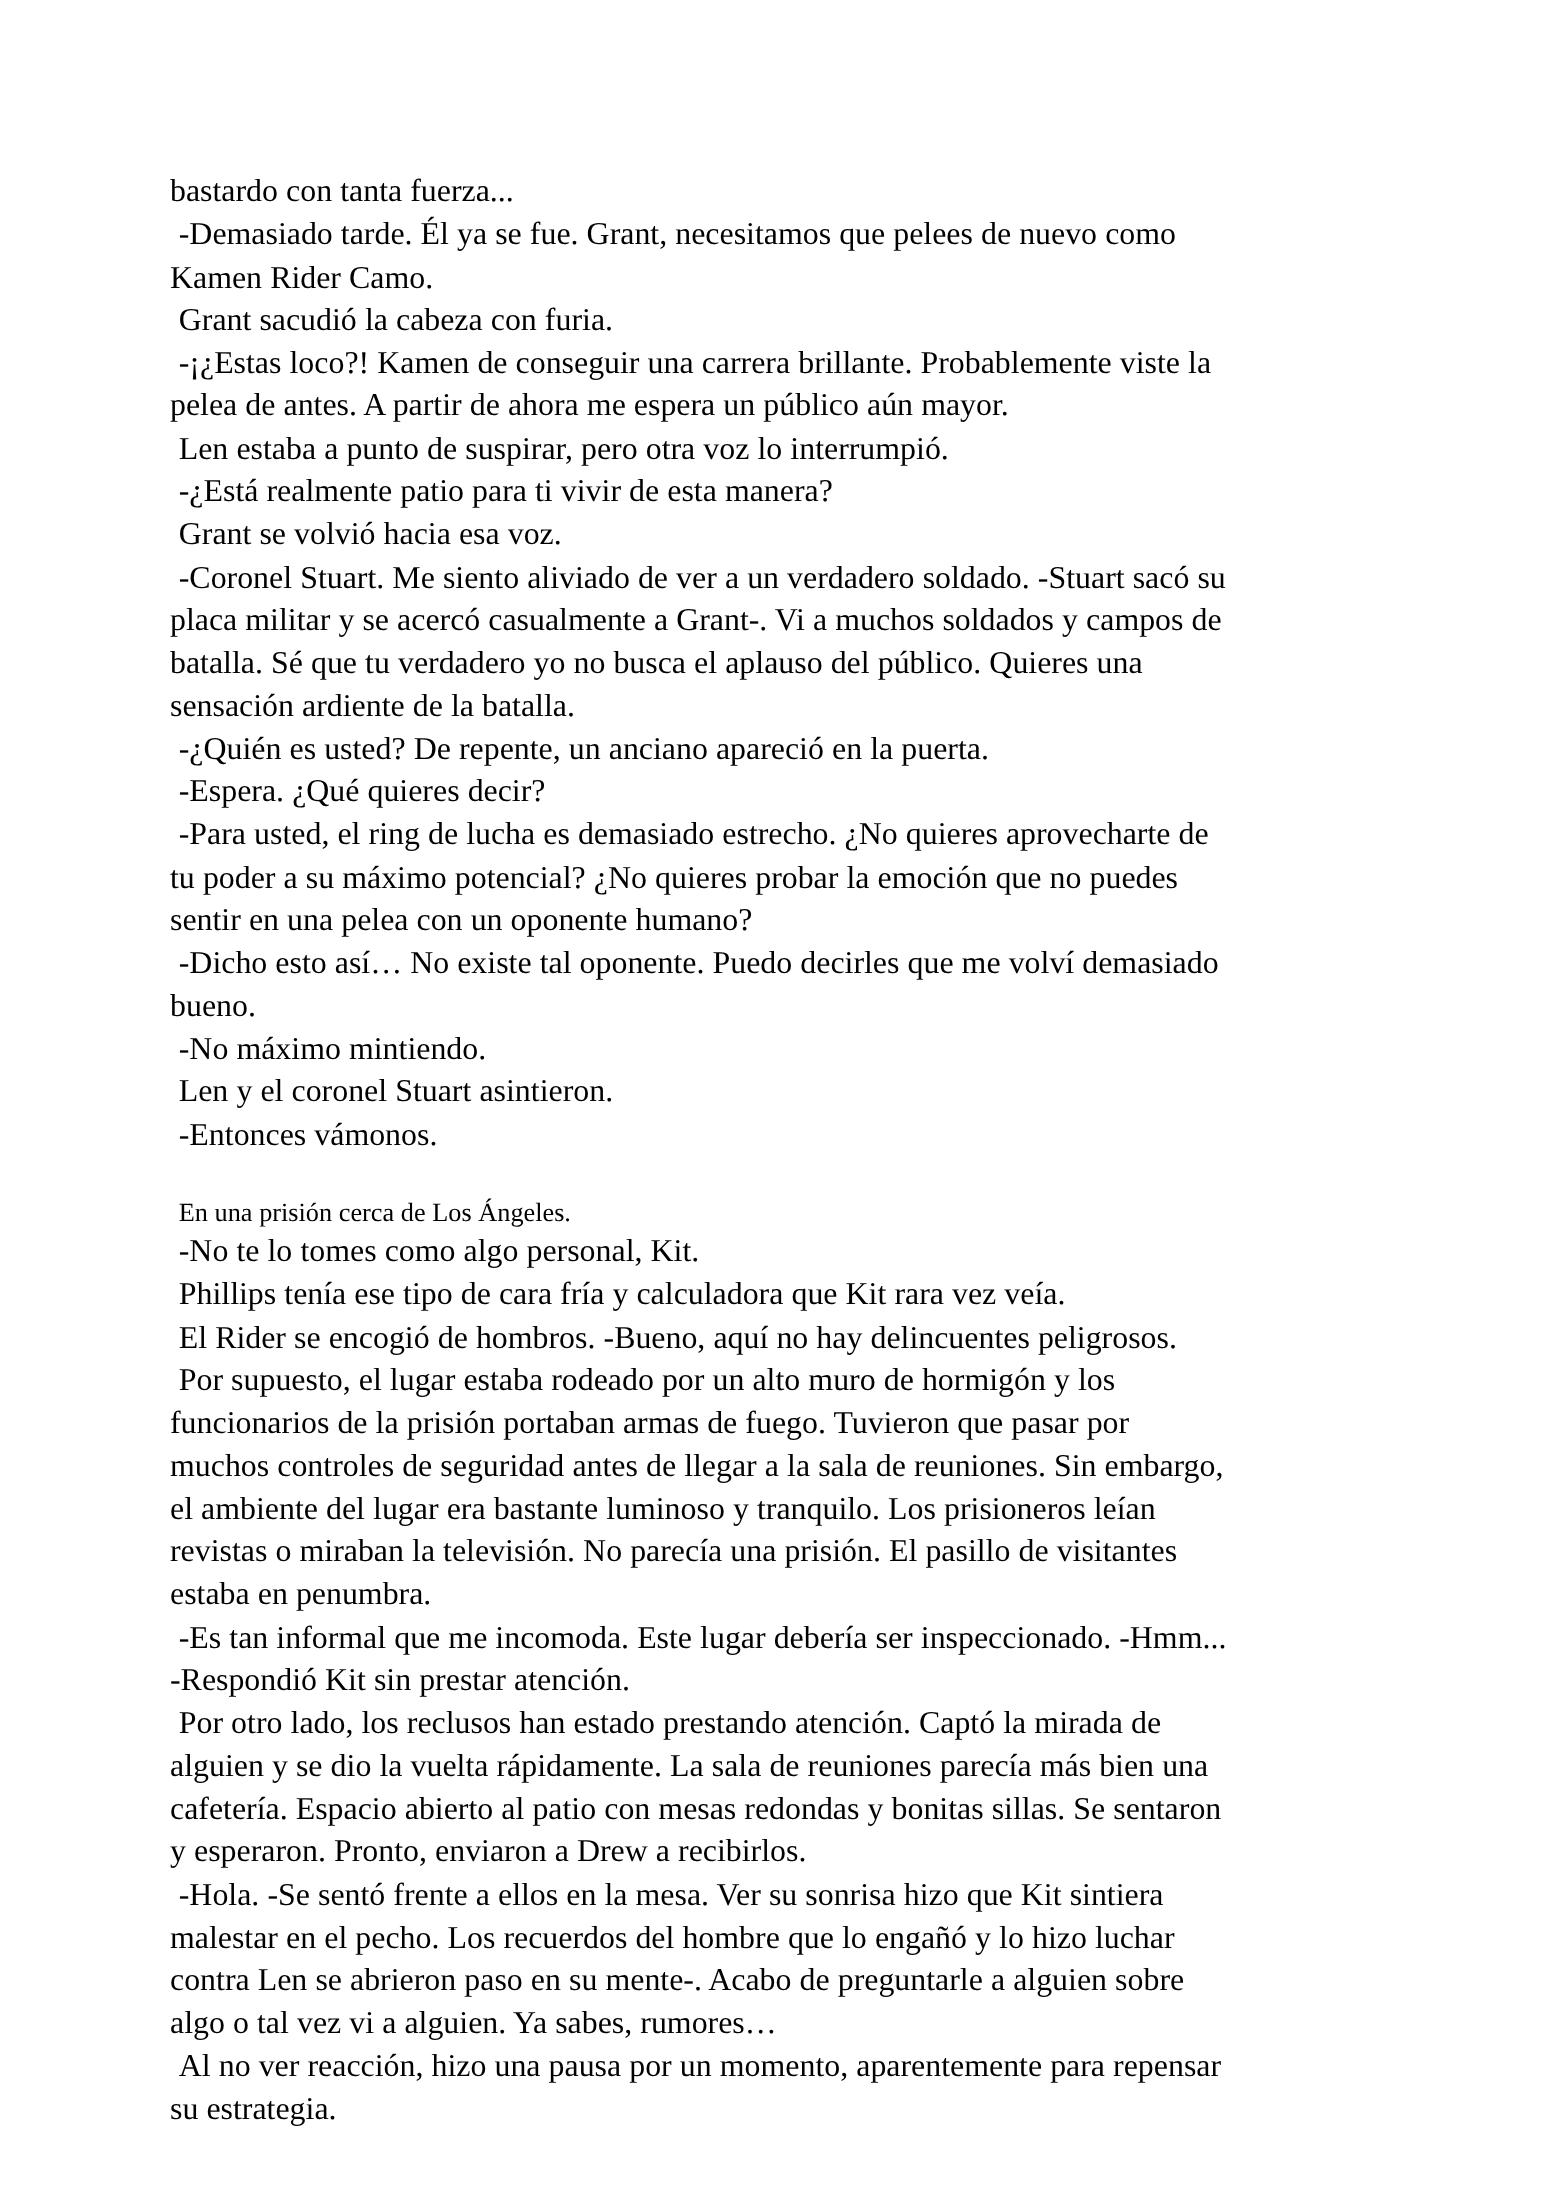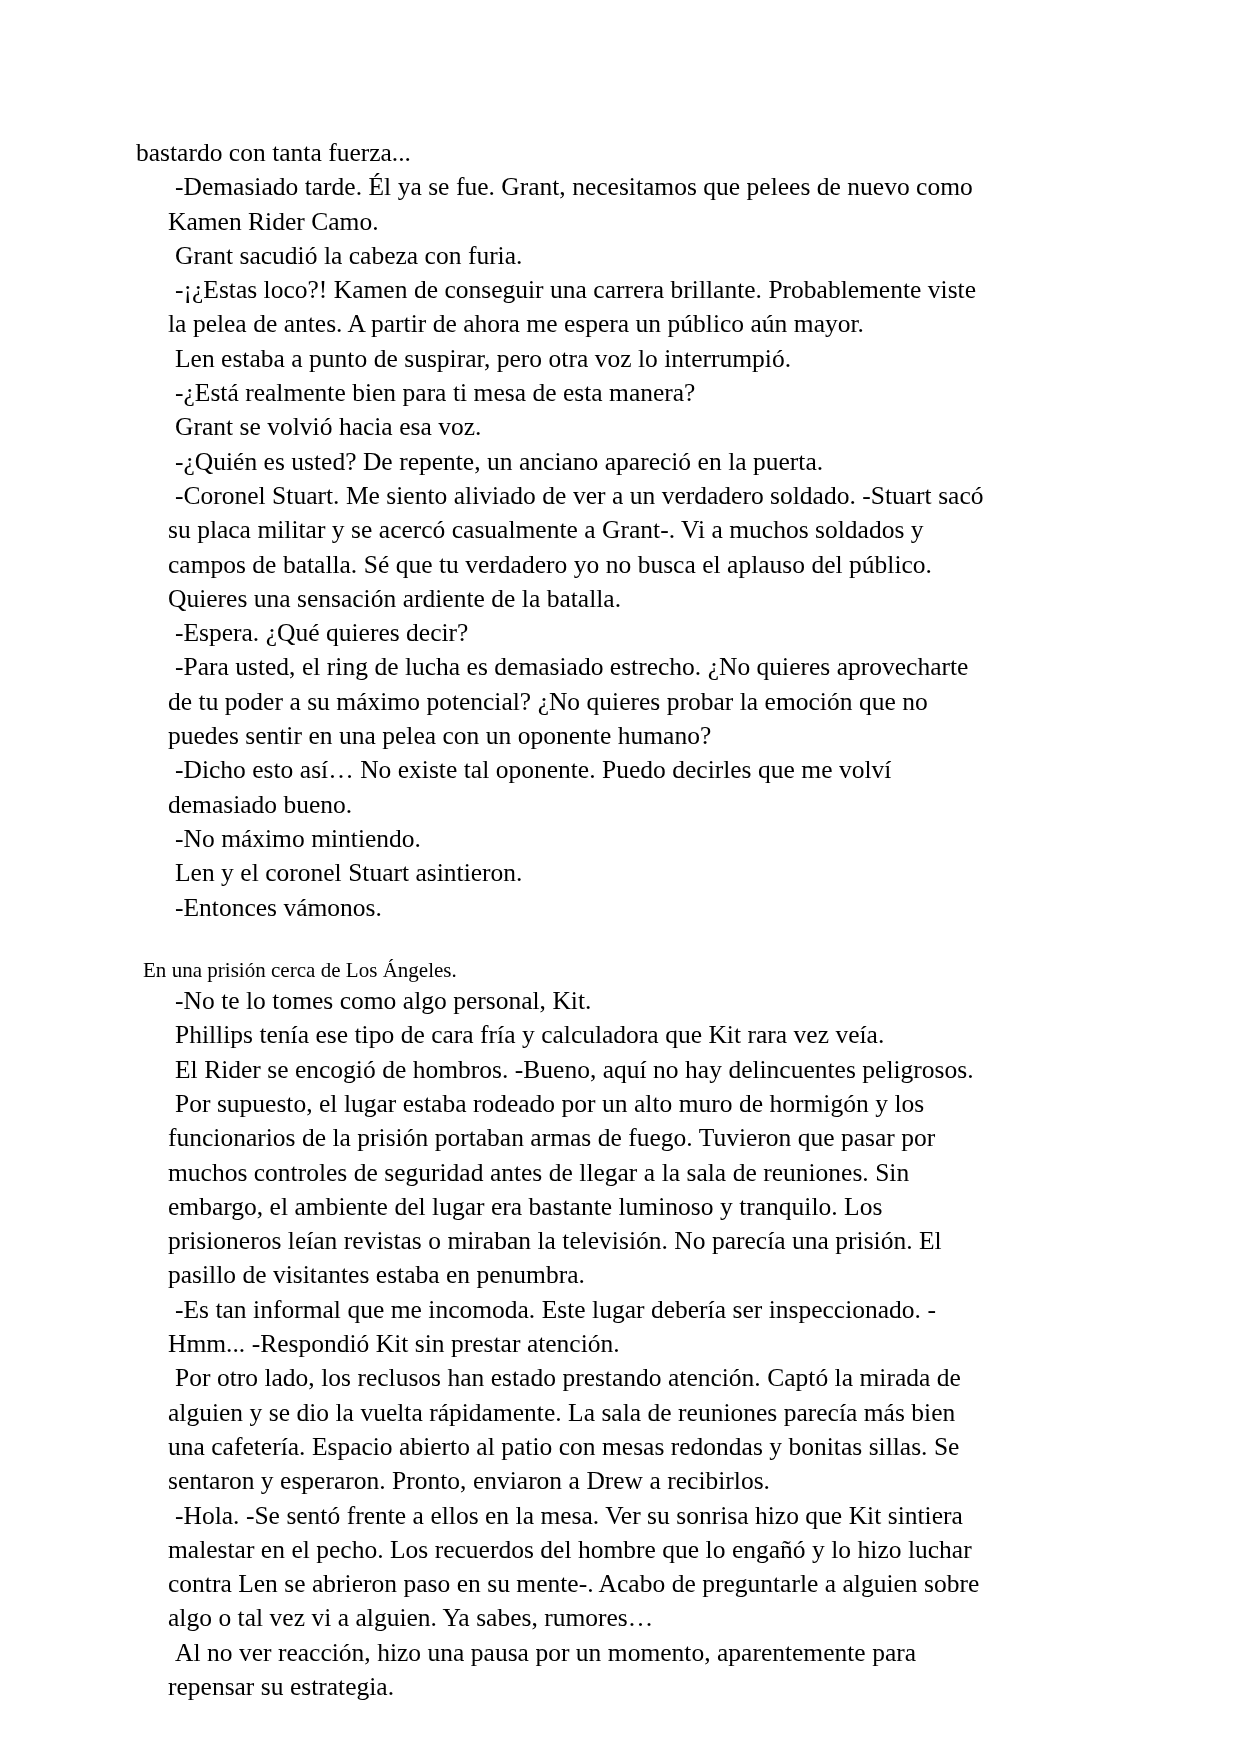--- a/index.html
+++ b/index.html
@@ -31,21 +31,20 @@
     word-spacing: 0.1px;
   }
   .para {
     margin: 0;
     padding: 0;
     text-indent: 0;
     white-space: pre-wrap;
   }
   .para.indented {
     text-indent: 7px;
-    margin-left: 32px;
   }
   .section-heading {
     margin: 0;
     padding: 0;
     font-size: 21px;
     font-weight: normal;
     line-height: 1.345;
     text-indent: 7px;
   }
   .spacer {
@@ -55,24 +54,24 @@
 </head>
 <body>
 
 <div class="page">
   <div class="doc-body" id="doc-body">
       <p class="para">bastardo con tanta fuerza...</p>
       <p class="para indented">-Demasiado tarde. Él ya se fue. Grant, necesitamos que pelees de nuevo como Kamen Rider Camo.</p>
       <p class="para indented">Grant sacudió la cabeza con furia.</p>
       <p class="para indented">-¡¿Estas loco?! Kamen de conseguir una carrera brillante. Probablemente viste la pelea de antes. A partir de ahora me espera un público aún mayor.</p>
       <p class="para indented">Len estaba a punto de suspirar, pero otra voz lo interrumpió.</p>
-      <p class="para indented">-¿Está realmente bien para ti mesa de esta manera?</p>
+      <p class="para indented">-¿Está realmente patio para ti vivir de esta manera?</p>
       <p class="para indented">Grant se volvió hacia esa voz.</p>
+      <p class="para indented">-Coronel Stuart. Me siento aliviado de ver a un verdadero soldado. -Stuart sacó su placa militar y se acercó casualmente a Grant-. Vi a muchos soldados y campos de batalla. Sé que tu verdadero yo no busca el aplauso del público. Quieres una sensación ardiente de la batalla.</p>
       <p class="para indented">-¿Quién es usted? De repente, un anciano apareció en la puerta.</p>
-      <p class="para indented">-Coronel Stuart. Me siento aliviado de ver a un verdadero soldado. -Stuart sacó su placa militar y se acercó casualmente a Grant-. Vi a muchos soldados y campos de batalla. Sé que tu verdadero yo no busca el aplauso del público. Quieres una sensación ardiente de la batalla.</p>
       <p class="para indented">-Espera. ¿Qué quieres decir?</p>
       <p class="para indented">-Para usted, el ring de lucha es demasiado estrecho. ¿No quieres aprovecharte de tu poder a su máximo potencial? ¿No quieres probar la emoción que no puedes sentir en una pelea con un oponente humano?</p>
       <p class="para indented">-Dicho esto así… No existe tal oponente. Puedo decirles que me volví demasiado bueno.</p>
       <p class="para indented">-No máximo mintiendo.</p>
       <p class="para indented">Len y el coronel Stuart asintieron.</p>
       <p class="para indented">-Entonces vámonos.</p>
       <div class="spacer"></div>
       <h2 class="section-heading">En una prisión cerca de Los Ángeles.</h2>
       <p class="para indented">-No te lo tomes como algo personal, Kit.</p>
       <p class="para indented">Phillips tenía ese tipo de cara fría y calculadora que Kit rara vez veía.</p>

